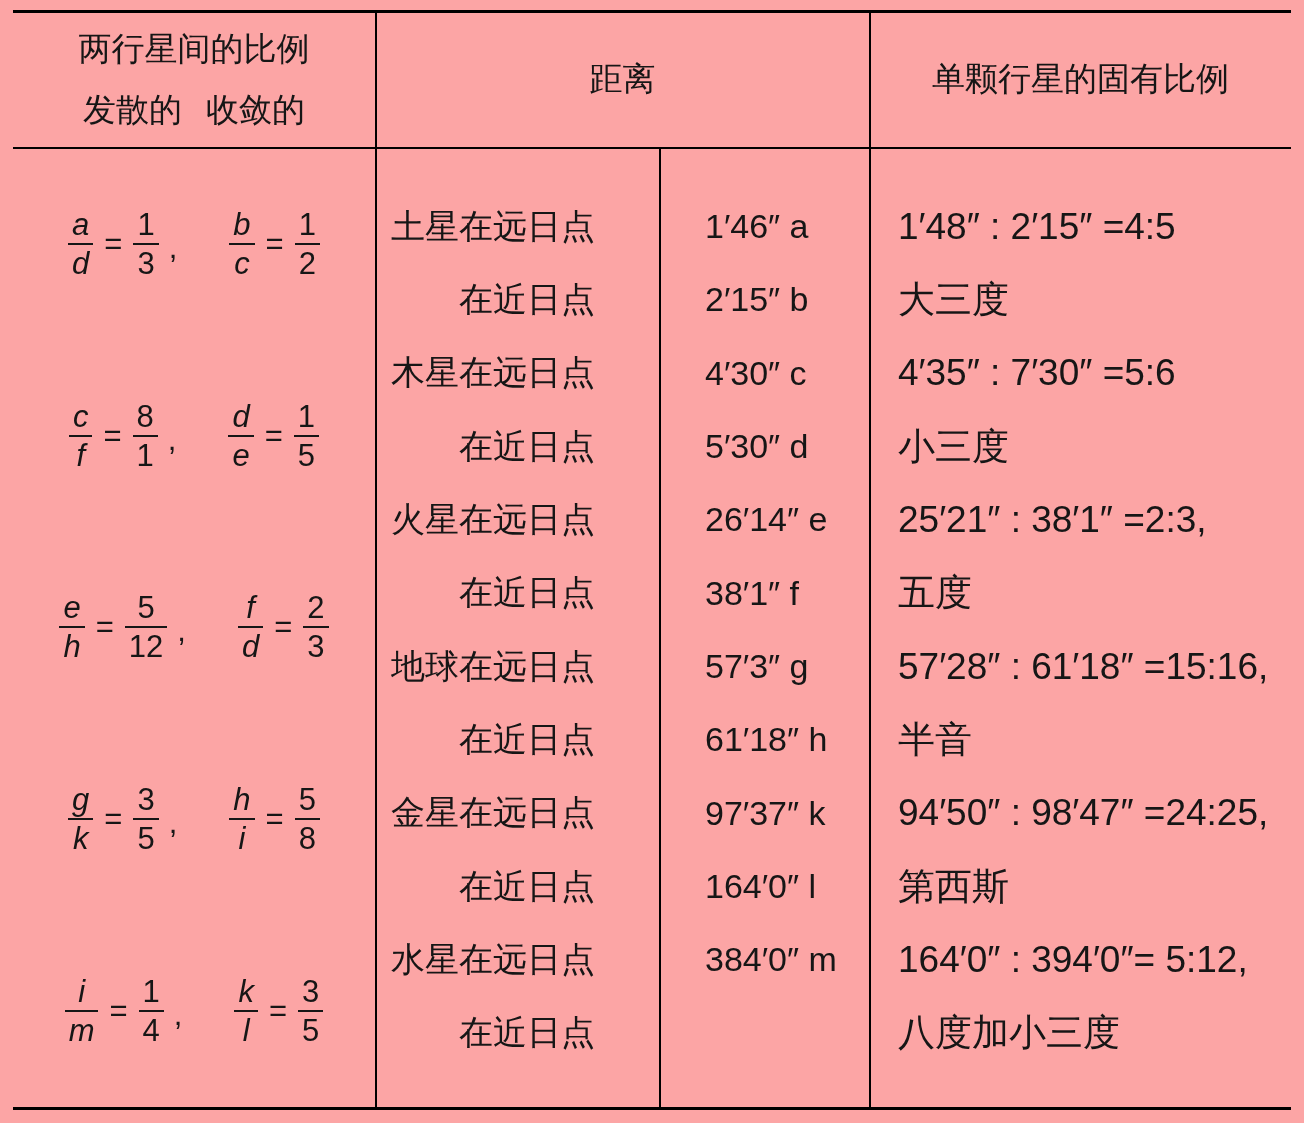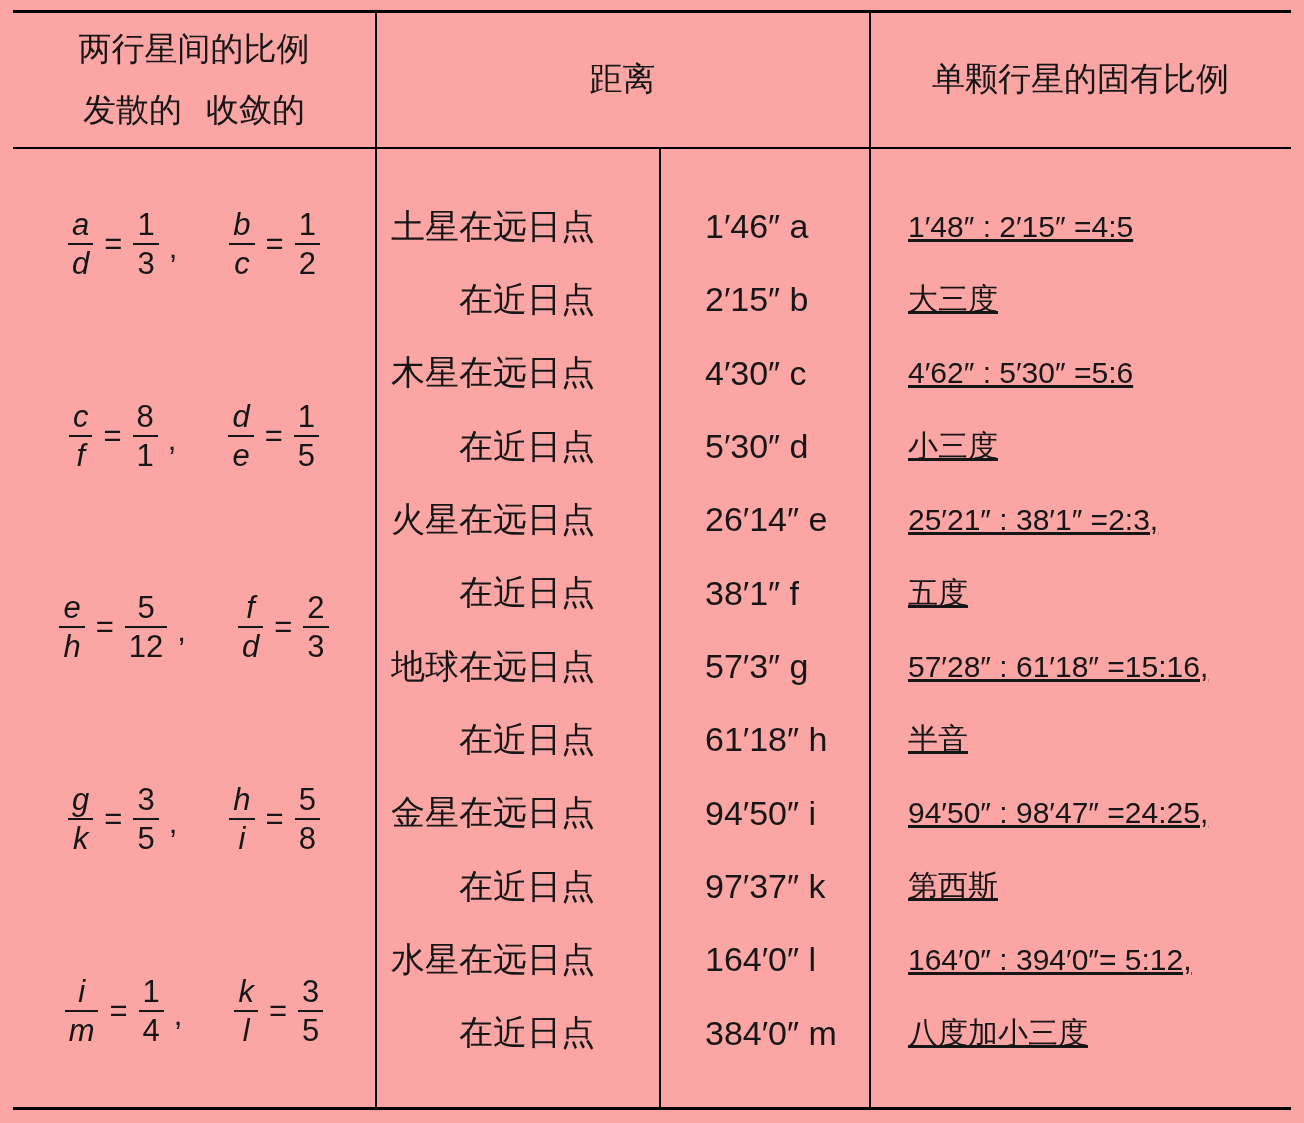--- a/index.html
+++ b/index.html
@@ -15,21 +15,21 @@
   .hdr-left-l2{display:flex;flex-direction:row;justify-content:center;gap:24px;}
   .hdr-mid{left:376px;top:12px;width:493px;height:135px;}
   .hdr-right{left:870px;top:12px;width:421px;height:135px;}
   
   .grid12{position:absolute;top:190px;height:880px;display:grid;grid-template-rows:repeat(12,1fr);align-items:center;}
   .col-planet{left:376px;width:256px;}
   .col-planet .cell{width:100%;box-sizing:border-box;text-align:right;padding-right:37px;font-size:34px;}
   .col-value{left:660px;width:209px;}
   .col-value .cell{box-sizing:border-box;padding-left:45px;font-size:34px;white-space:nowrap;}
   .col-proper{left:870px;width:434px;}
-  .col-proper .cell{box-sizing:border-box;padding-left:38px;font-size:30px;white-space:nowrap;text-decoration:underline;}
+  .col-proper .cell{box-sizing:border-box;padding-left:28px;font-size:37px;white-space:nowrap;}
   
   .grid5{position:absolute;left:13px;top:148px;width:362px;height:959px;display:grid;
          grid-template-rows:repeat(5,1fr);align-items:center;}
   .ratio-row{display:flex;flex-direction:row;align-items:center;justify-content:center;}
   .eq{display:inline-flex;align-items:center;}
   .frac{display:inline-flex;flex-direction:column;align-items:center;font-size:31px;line-height:1;}
   .frac .top,.frac .bot{padding:3px 4px;}
   .fbar{align-self:stretch;height:2px;background:#161616;}
   .var{font-style:italic;}
   .eqsign{font-size:31px;margin:0 11px;}
@@ -232,30 +232,29 @@
 
   <div class="grid12 col-value">
     <div class="cell">1′46″ a</div>
     <div class="cell">2′15″ b</div>
     <div class="cell">4′30″ c</div>
     <div class="cell">5′30″ d</div>
     <div class="cell">26′14″ e</div>
     <div class="cell">38′1″ f</div>
     <div class="cell">57′3″ g</div>
     <div class="cell">61′18″ h</div>
-    <div class="cell">94′50″ i</div>
     <div class="cell">97′37″ k</div>
     <div class="cell">164′0″ l</div>
     <div class="cell">384′0″ m</div>
   </div>
 
   <div class="grid12 col-proper">
     <div class="cell">1′48″ : 2′15″ =4:5</div>
     <div class="cell">大三度</div>
-    <div class="cell">4′62″ : 5′30″ =5:6</div>
+    <div class="cell">4′35″ : 7′30″ =5:6</div>
     <div class="cell">小三度</div>
     <div class="cell">25′21″ : 38′1″ =2:3,</div>
     <div class="cell">五度</div>
     <div class="cell">57′28″ : 61′18″ =15:16,</div>
     <div class="cell">半音</div>
     <div class="cell">94′50″ : 98′47″ =24:25,</div>
     <div class="cell">第西斯</div>
     <div class="cell">164′0″ : 394′0″= 5:12,</div>
     <div class="cell">八度加小三度</div>
   </div>

